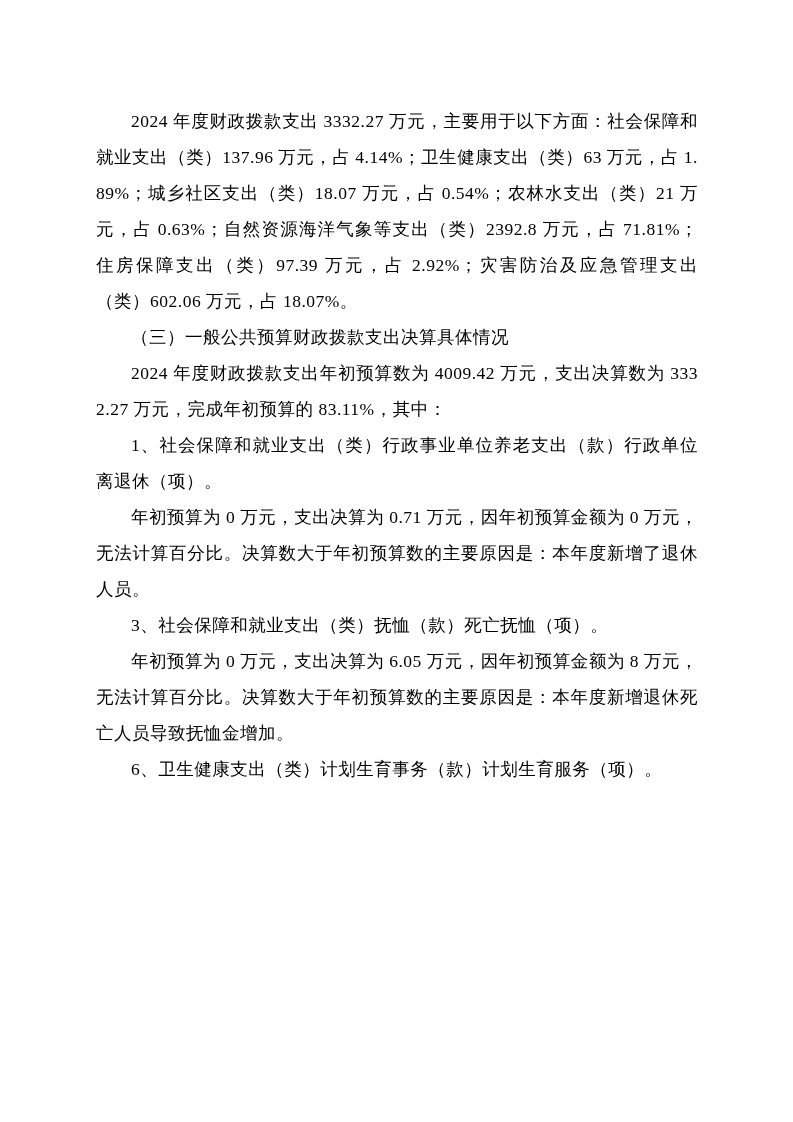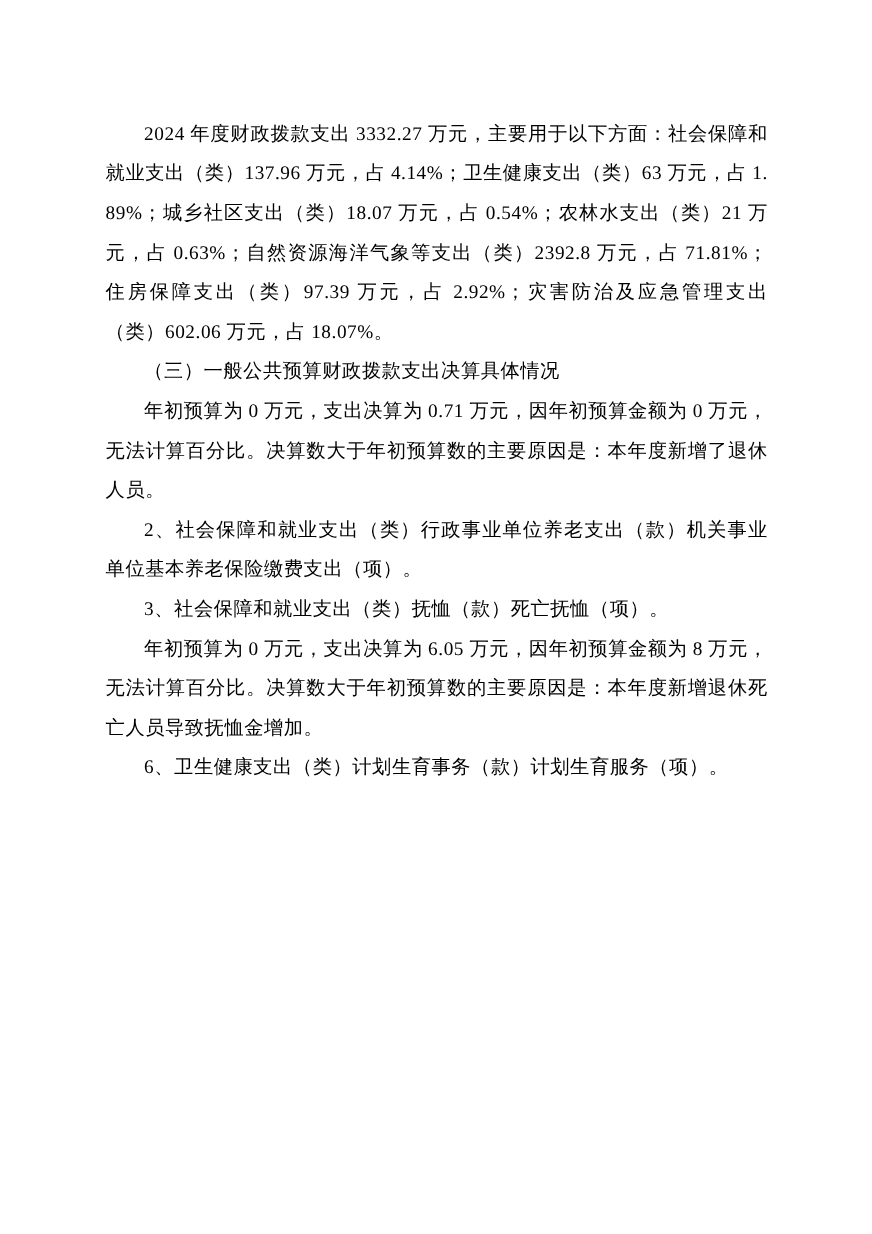--- a/index.html
+++ b/index.html
@@ -38,19 +38,20 @@
     letter-spacing: 0.5px;
   }
 </style>
 </head>
 <body>
 
 <div class="page">
   <div class="doc-body">
     <p class="para">2024 年度财政拨款支出 3332.27 万元，主要用于以下方面：社会保障和就业支出（类）137.96 万元，占 4.14%；卫生健康支出（类）63 万元，占 1.89%；城乡社区支出（类）18.07 万元，占 0.54%；农林水支出（类）21 万元，占 0.63%；自然资源海洋气象等支出（类）2392.8 万元，占 71.81%；住房保障支出（类）97.39 万元，占 2.92%；灾害防治及应急管理支出（类）602.06 万元，占 18.07%。</p>
     <p class="para heading">（三）一般公共预算财政拨款支出决算具体情况</p>
+    <p class="para">2024 年度财政拨款支出年初预算数为 4009.42 万元，支出决算数为 3332.27 万元，完成年初预算的 83.11%，其中：</p>
+    <p class="para">1、社会保障和就业支出（类）行政事业单位养老支出（款）行政单位离退休（项）。</p>
     <p class="para">年初预算为 0 万元，支出决算为 0.71 万元，因年初预算金额为 0 万元，无法计算百分比。决算数大于年初预算数的主要原因是：本年度新增了退休人员。</p>
-    <p class="para">2、社会保障和就业支出（类）行政事业单位养老支出（款）机关事业单位基本养老保险缴费支出（项）。</p>
     <p class="para">3、社会保障和就业支出（类）抚恤（款）死亡抚恤（项）。</p>
     <p class="para">年初预算为 0 万元，支出决算为 6.05 万元，因年初预算金额为 8 万元，无法计算百分比。决算数大于年初预算数的主要原因是：本年度新增退休死亡人员导致抚恤金增加。</p>
     <p class="para">6、卫生健康支出（类）计划生育事务（款）计划生育服务（项）。</p>
   </div>
 </div>
 
 </body></html>

